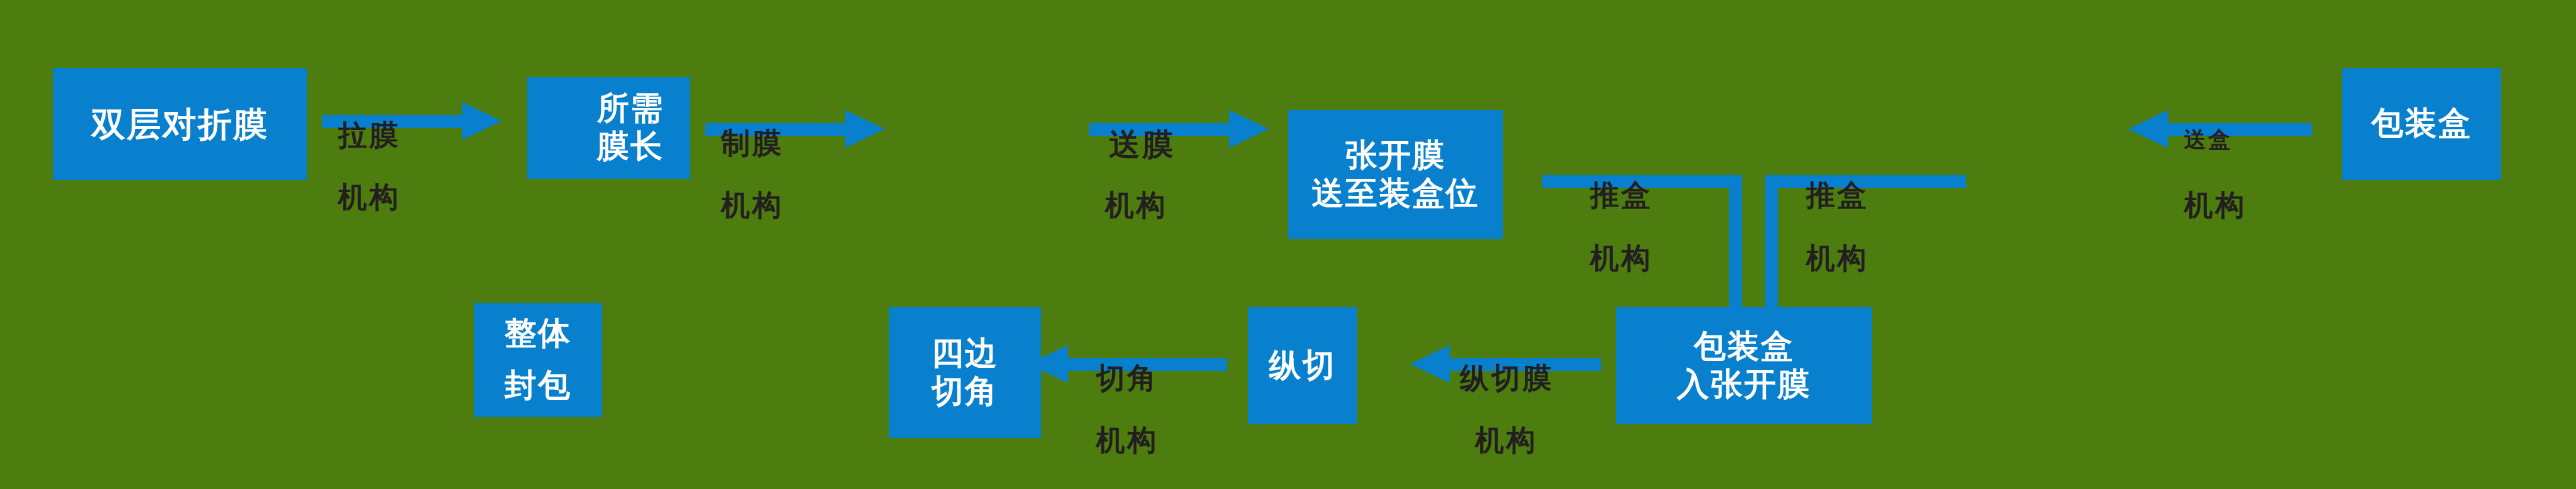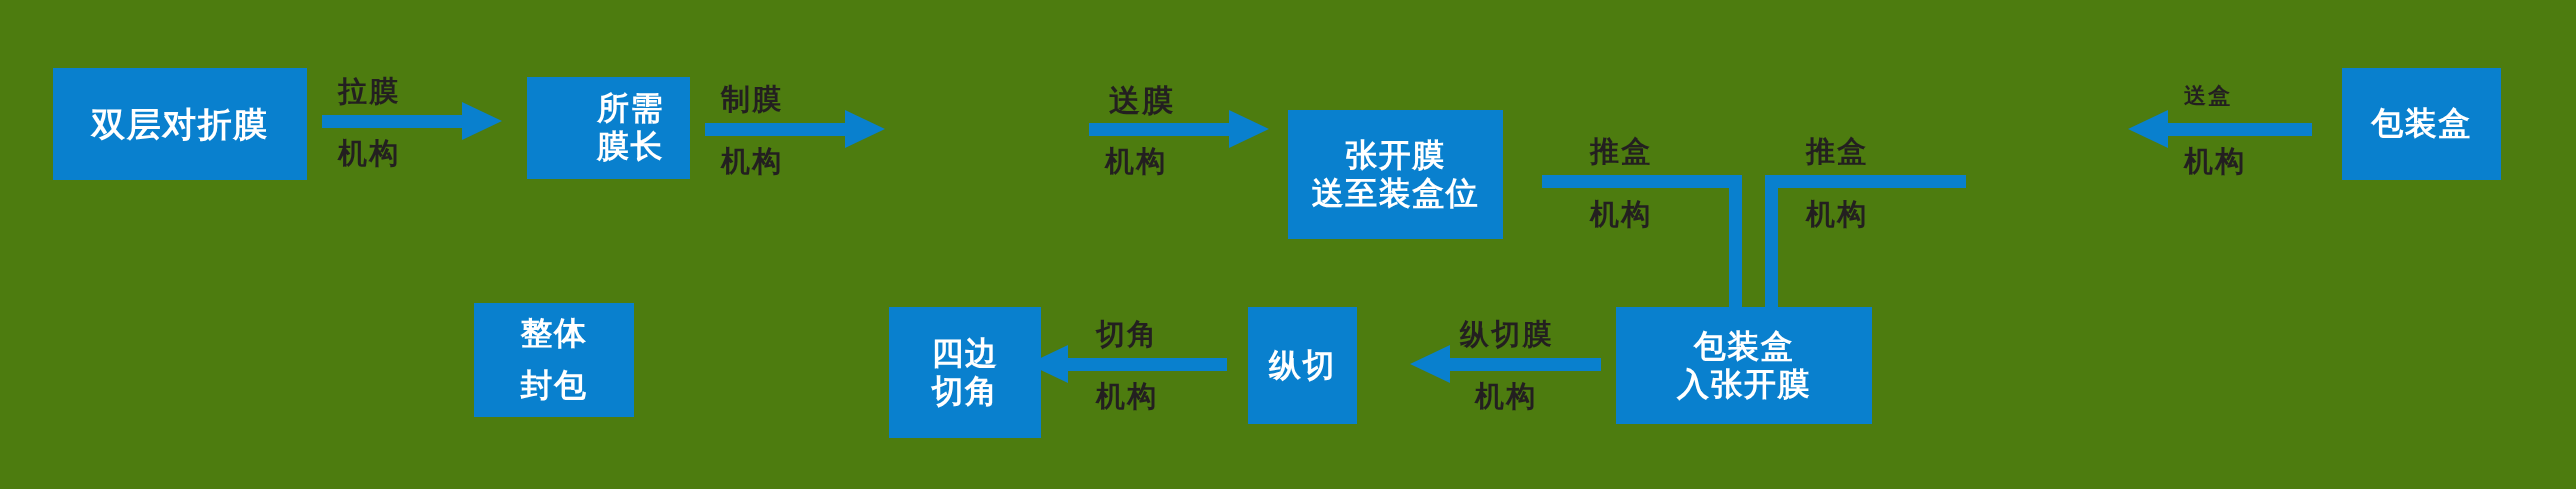--- a/index.html
+++ b/index.html
@@ -35,20 +35,21 @@
     border-bottom:19px solid transparent;
     border-right:40px solid #0980ce;
   }
   .alabel{
     position:absolute;
     color:#231f20;
     font-weight:700;
     letter-spacing:2.2px;
     white-space:nowrap;
     line-height:1;
+    margin-top:44px;
   }
   .conn{position:absolute;background:#0980ce;}
 </style>
 </head>
 <body>
 
 <div id="stage">
 
   <div class="node" style="left:53px;top:68px;width:254px;height:112px;font-size:34px;">
     <span class="ln">双层对折膜</span>
@@ -130,19 +131,19 @@
     <div class="alabel" style="left:68px;top:4.4px;font-size:29px;">切角</div>
     <div class="alabel" style="left:68px;top:66px;font-size:29px;">机构</div>
   </div>
 
   <div class="node" style="left:889px;top:307px;width:152px;height:131px;font-size:32px;">
     <span class="ln">四边</span>
     <span class="ln">切角</span>
   </div>
 
 
-  <div class="node" style="left:474px;top:303px;width:160px;height:114px;font-size:32px;gap:14px;">
+  <div class="node" style="left:474px;top:303px;width:128px;height:114px;font-size:32px;gap:14px;">
     <span class="ln">整体</span>
     <span class="ln">封包</span>
   </div>
 
 </div>
 
 
 </body></html>

